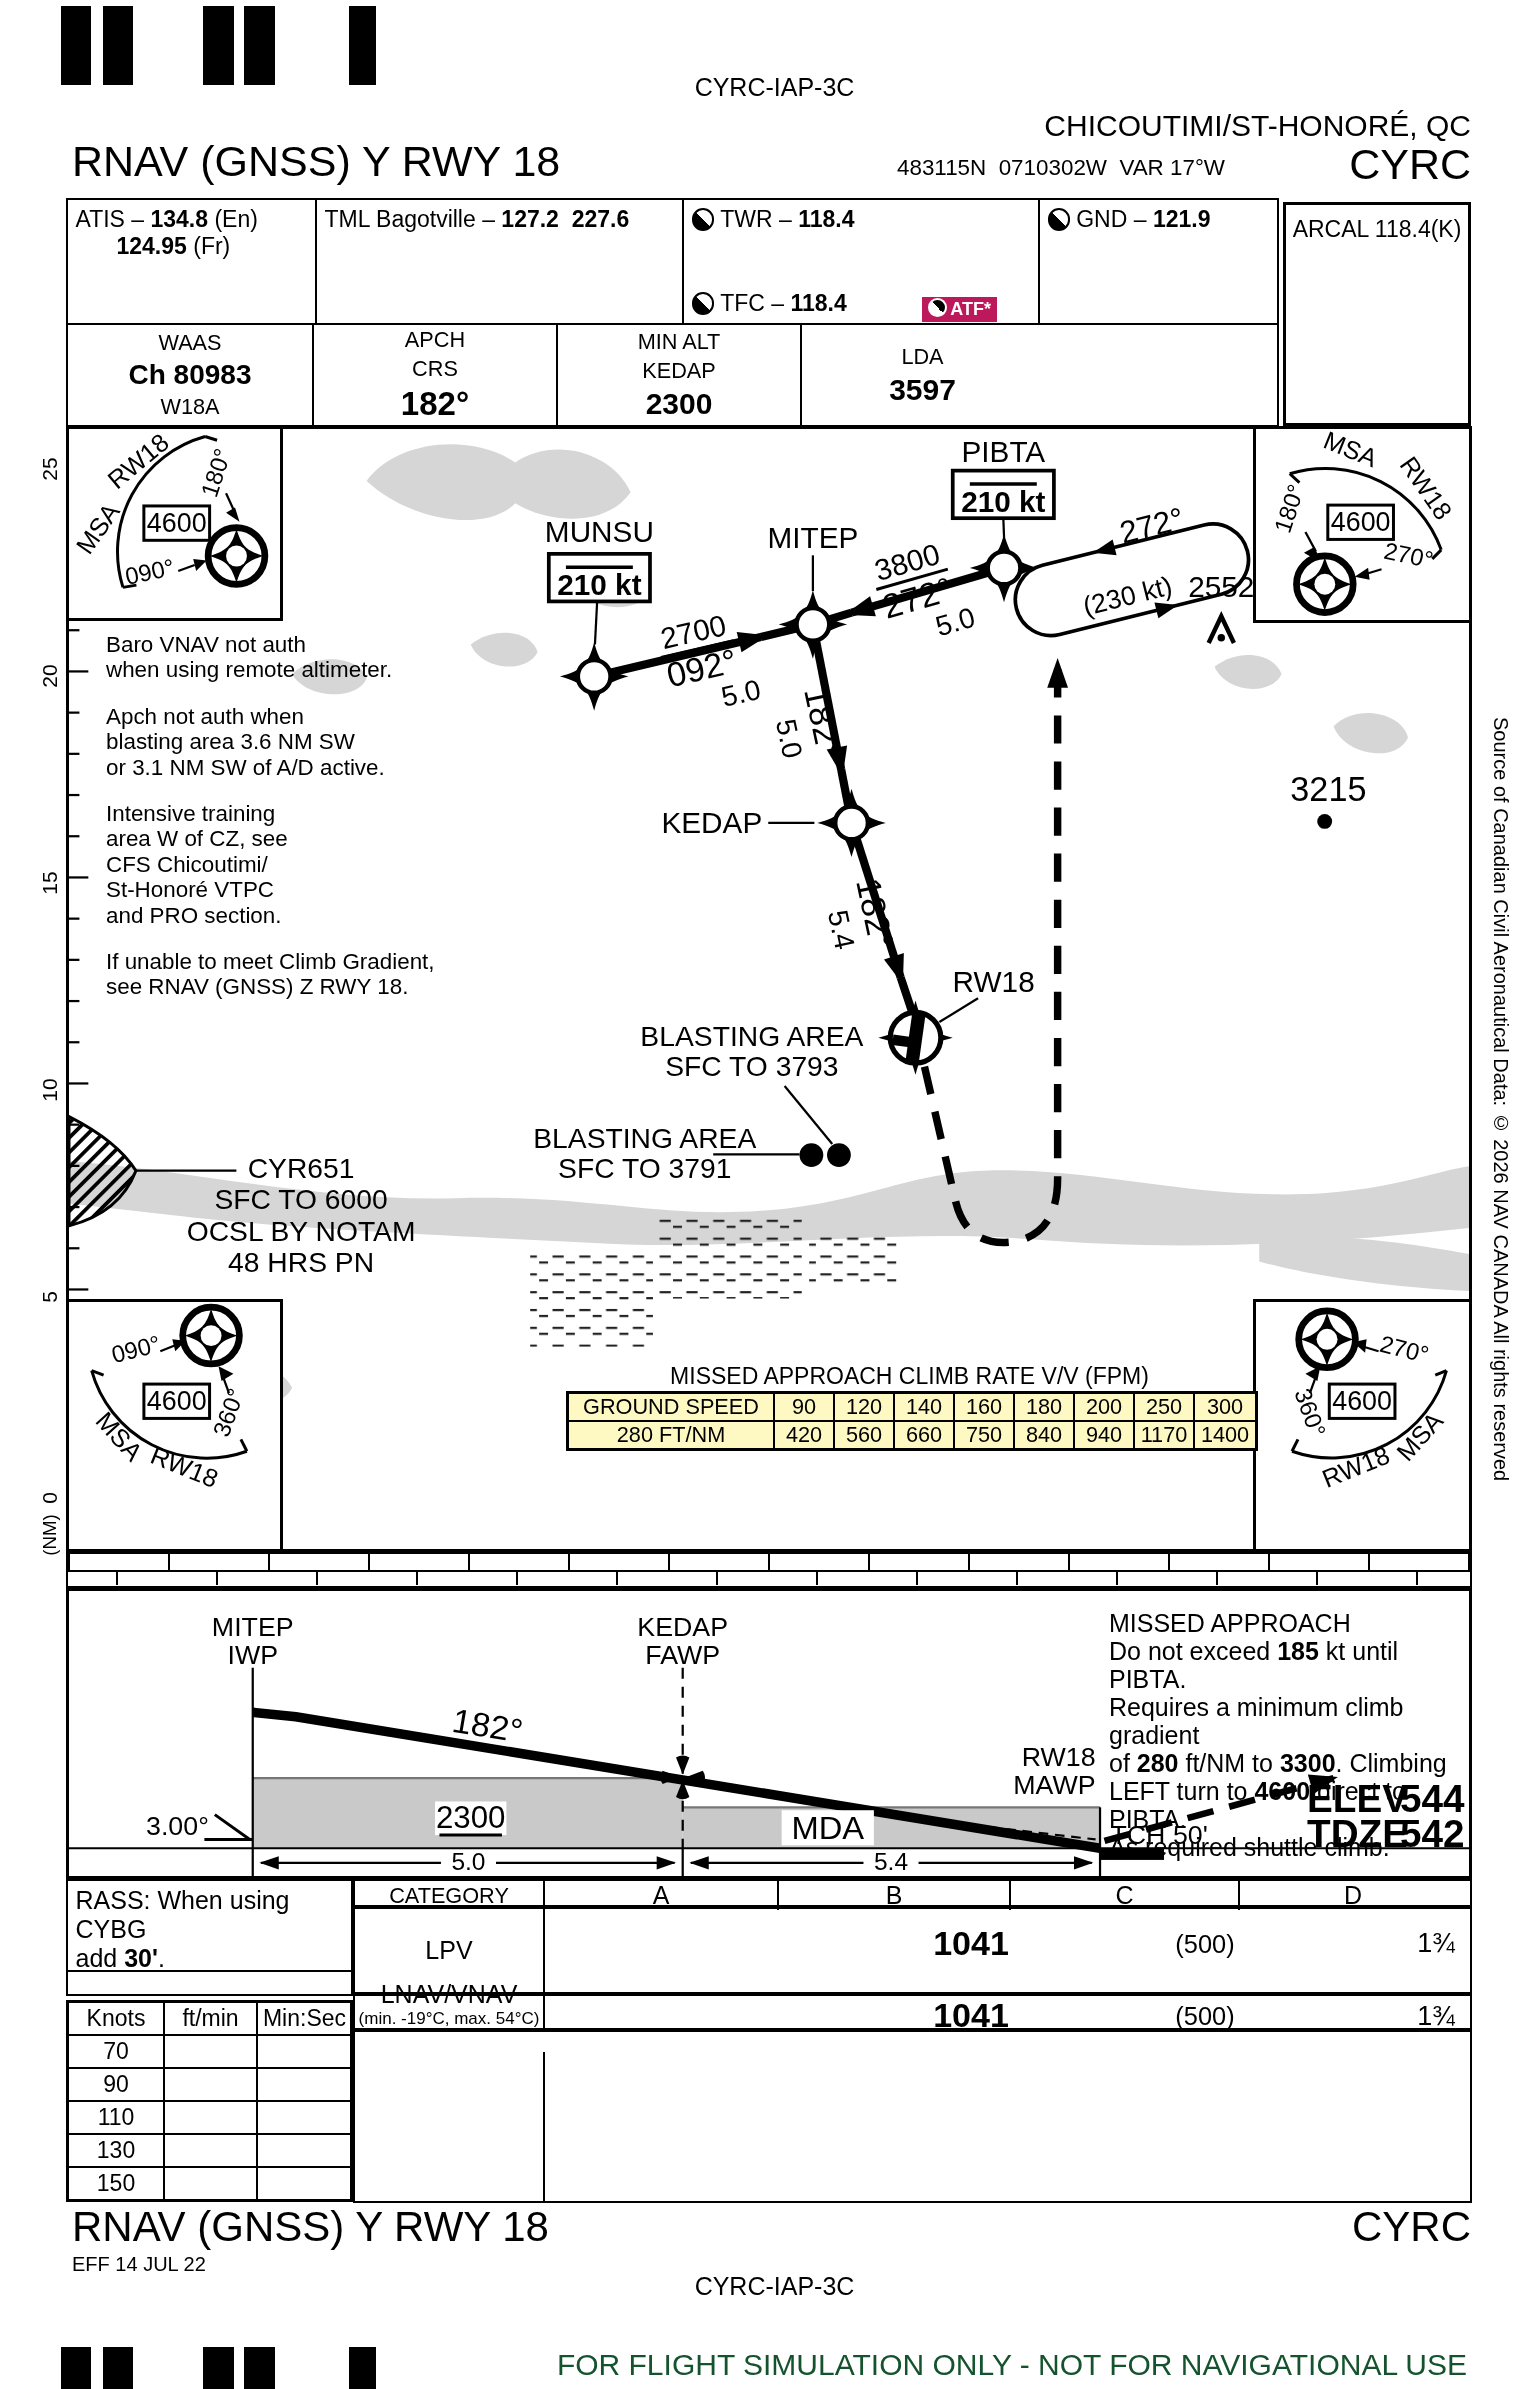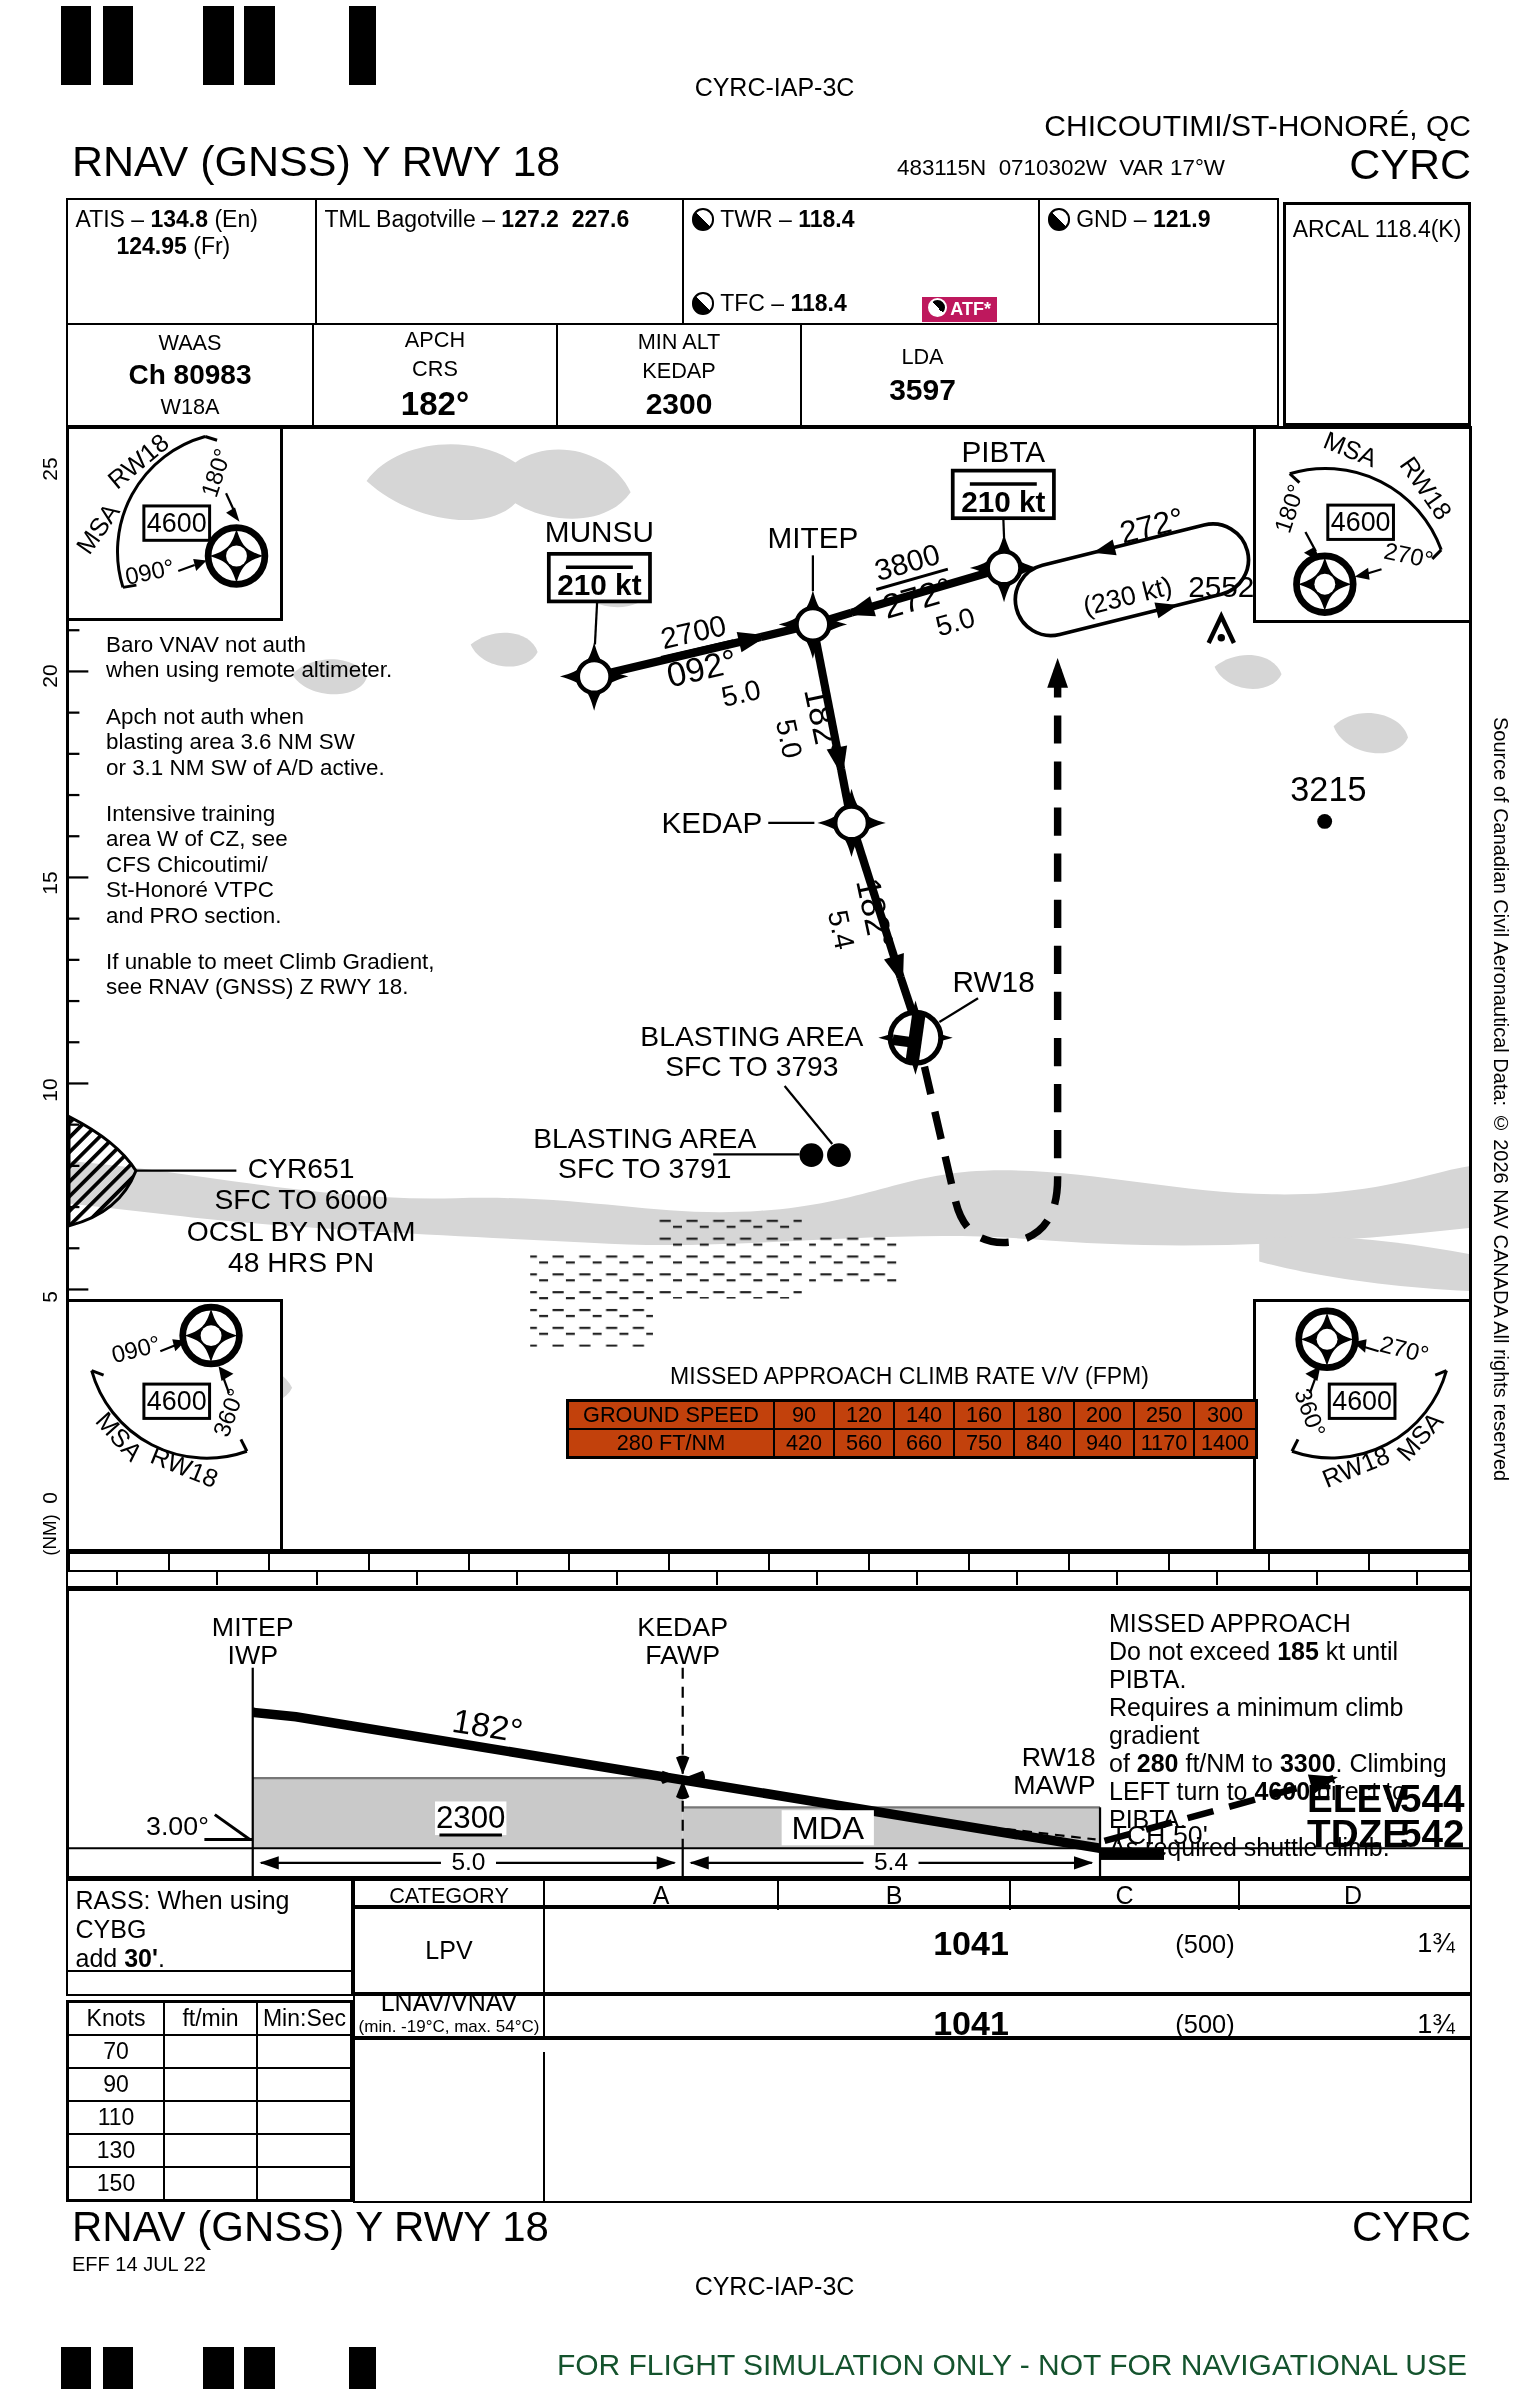--- a/index.html
+++ b/index.html
@@ -17,22 +17,22 @@
   .commgrid>div{border-right:2.2px solid #000;position:relative;font-size:23px;padding:6px 7.5px;}
   .commgrid>div:last-child{border-right:none;}
   .datagrid{display:grid;grid-template-columns:246px 244px 244px 241px 236px;border:2.2px solid #000;border-top:none;}
   .datagrid>div{border-right:2.2px solid #000;display:flex;flex-direction:column;align-items:center;justify-content:center;gap:3px;font-size:21.7px;}
   .datagrid>div:last-child{border-right:none;}
   .nm{position:absolute;transform:rotate(-90deg);font-size:21px;width:45px;text-align:center;left:27px;}
   .notes{position:absolute;left:37px;top:203px;font-size:22.4px;line-height:25.4px;width:359px;}
   .notes .pgh{margin-bottom:21px;}
   .msabox{position:absolute;background:#fff;}
   .climb-title{position:absolute;left:497px;top:934px;width:687px;text-align:center;font-size:23px;}
-  .climbgrid{position:absolute;left:497px;top:962px;display:grid;border:3px solid #000;background:#c2410c;
-             grid-template-columns:206px repeat(8,60px);margin-top:8px;}
+  .climbgrid{position:absolute;left:497px;top:962px;display:grid;border:3px solid #000;background:#fef9c3;
+             grid-template-columns:206px repeat(8,60px);}
   .climbgrid>div{border-right:2.2px solid #000;border-bottom:2.2px solid #000;height:26px;display:flex;align-items:center;justify-content:center;font-size:21.7px;}
   .climbgrid>div:nth-child(9n){border-right:none;}
   .climbgrid>div:nth-child(n+10){border-bottom:none;}
   .scalebar{position:absolute;left:66px;top:1552px;width:1406px;height:36px;border:2.2px solid #000;box-sizing:border-box;}
   .scaleTop{height:15.7px;border-bottom:2.2px solid #000;background:repeating-linear-gradient(90deg,#000 0 2.2px,transparent 2.2px 100px);}
   .scaleBot{height:13.4px;background:repeating-linear-gradient(90deg,transparent 0 48px,#000 48px 50px,transparent 50px 100px);}
   .minrow{position:absolute;left:0;display:grid;grid-template-columns:190px 928px;}
   .mlabel{border-right:2.2px solid #000;display:flex;flex-direction:column;align-items:center;justify-content:center;}
   .mval{position:absolute;transform:translateX(-50%);}
   .ktable{position:absolute;left:66px;top:2000px;width:287px;border:3px solid #000;box-sizing:border-box;}
@@ -582,21 +582,21 @@
 
     <div class="minrow" style="top:28px;height:87px;width:100%;border-bottom:4.5px solid #000;box-sizing:border-box;">
       <div class="mlabel" style="font-size:25px;">LPV</div>
       <div style="position:relative;">
         <span class="mval b" style="left:426px;top:15px;font-size:34px;">1041</span>
         <span class="mval" style="left:660px;top:21px;font-size:25.4px;">(500)</span>
         <span class="mval" style="left:891px;top:19.4px;font-size:27px;">1¾</span>
       </div>
     </div>
 
-    <div class="minrow" style="top:107px;height:52px;width:100%;border-bottom:4.5px solid #000;box-sizing:border-box;text-align:center;">
+    <div class="minrow" style="top:99px;height:52px;width:100%;border-bottom:4.5px solid #000;box-sizing:border-box;text-align:center;">
       <div class="mlabel">
         <div style="font-size:25px;">LNAV/VNAV</div>
         <div style="font-size:17px;">(min. -19°C, max. 54°C)</div>
       </div>
       <div style="position:relative;">
         <span class="mval b" style="left:426px;top:16.4px;font-size:34px;">1041</span>
         <span class="mval" style="left:660px;top:22.4px;font-size:25.4px;">(500)</span>
         <span class="mval" style="left:891px;top:21px;font-size:27px;">1¾</span>
       </div>
     </div>

